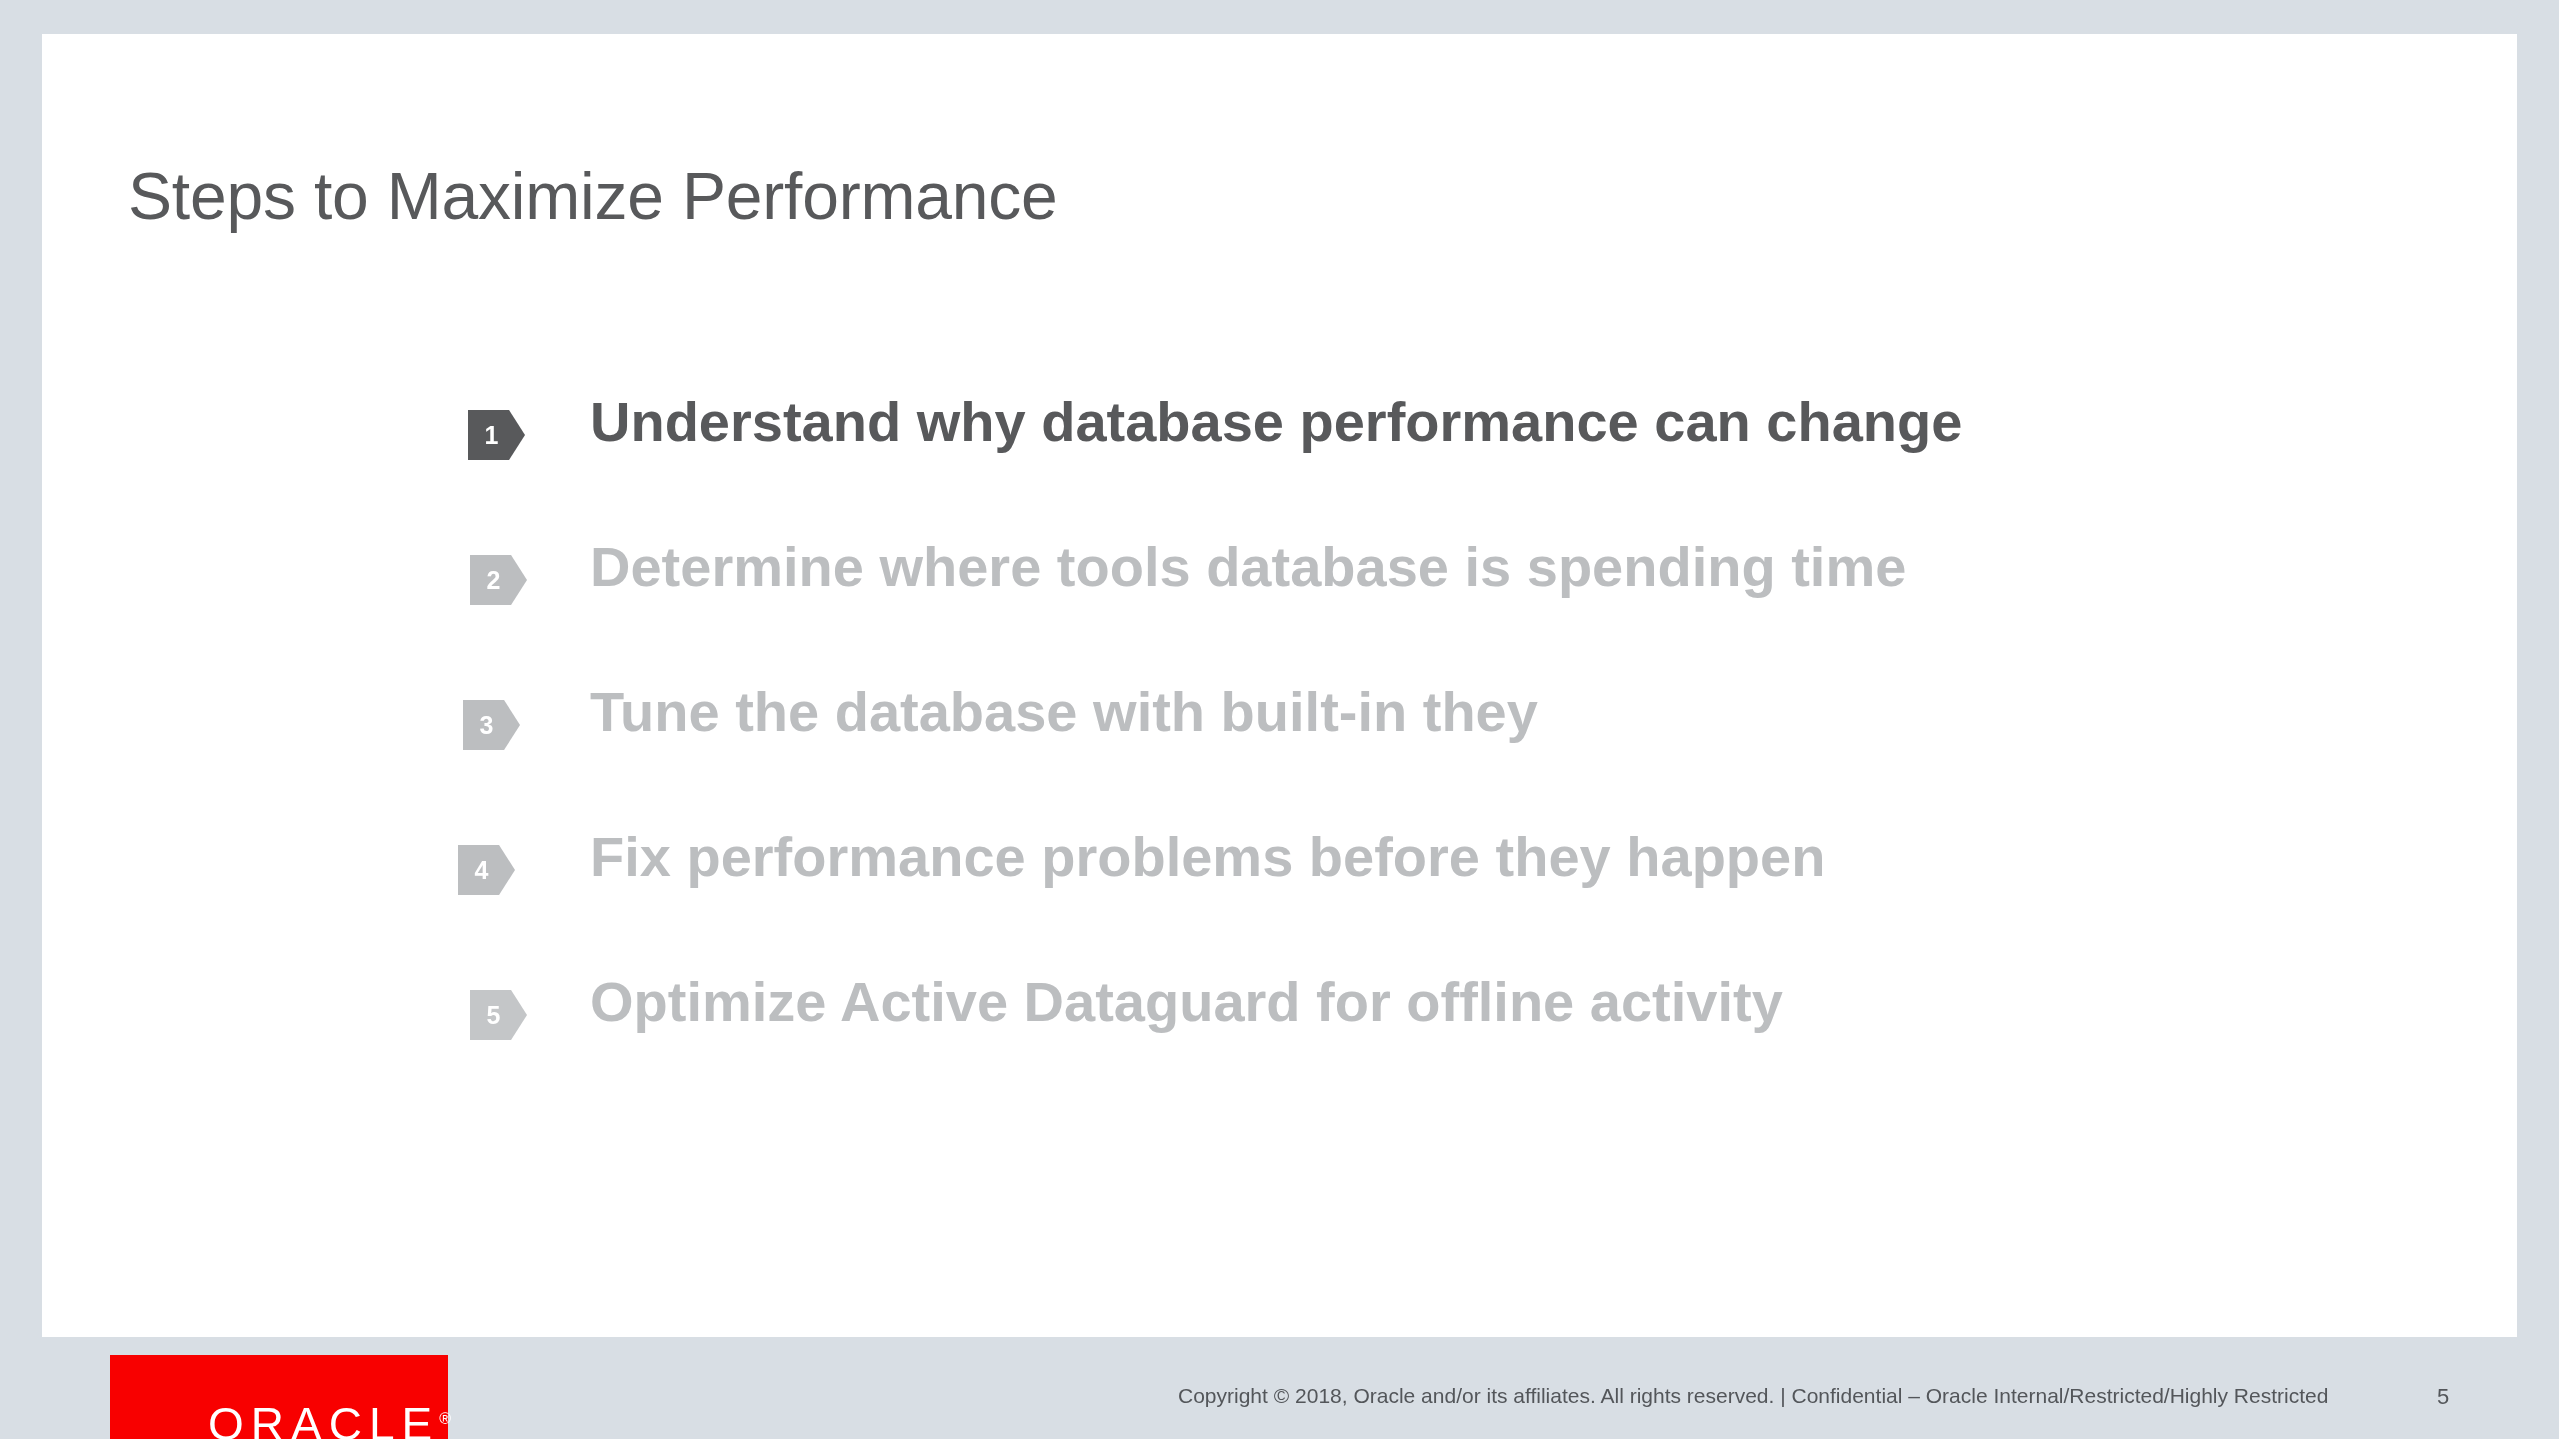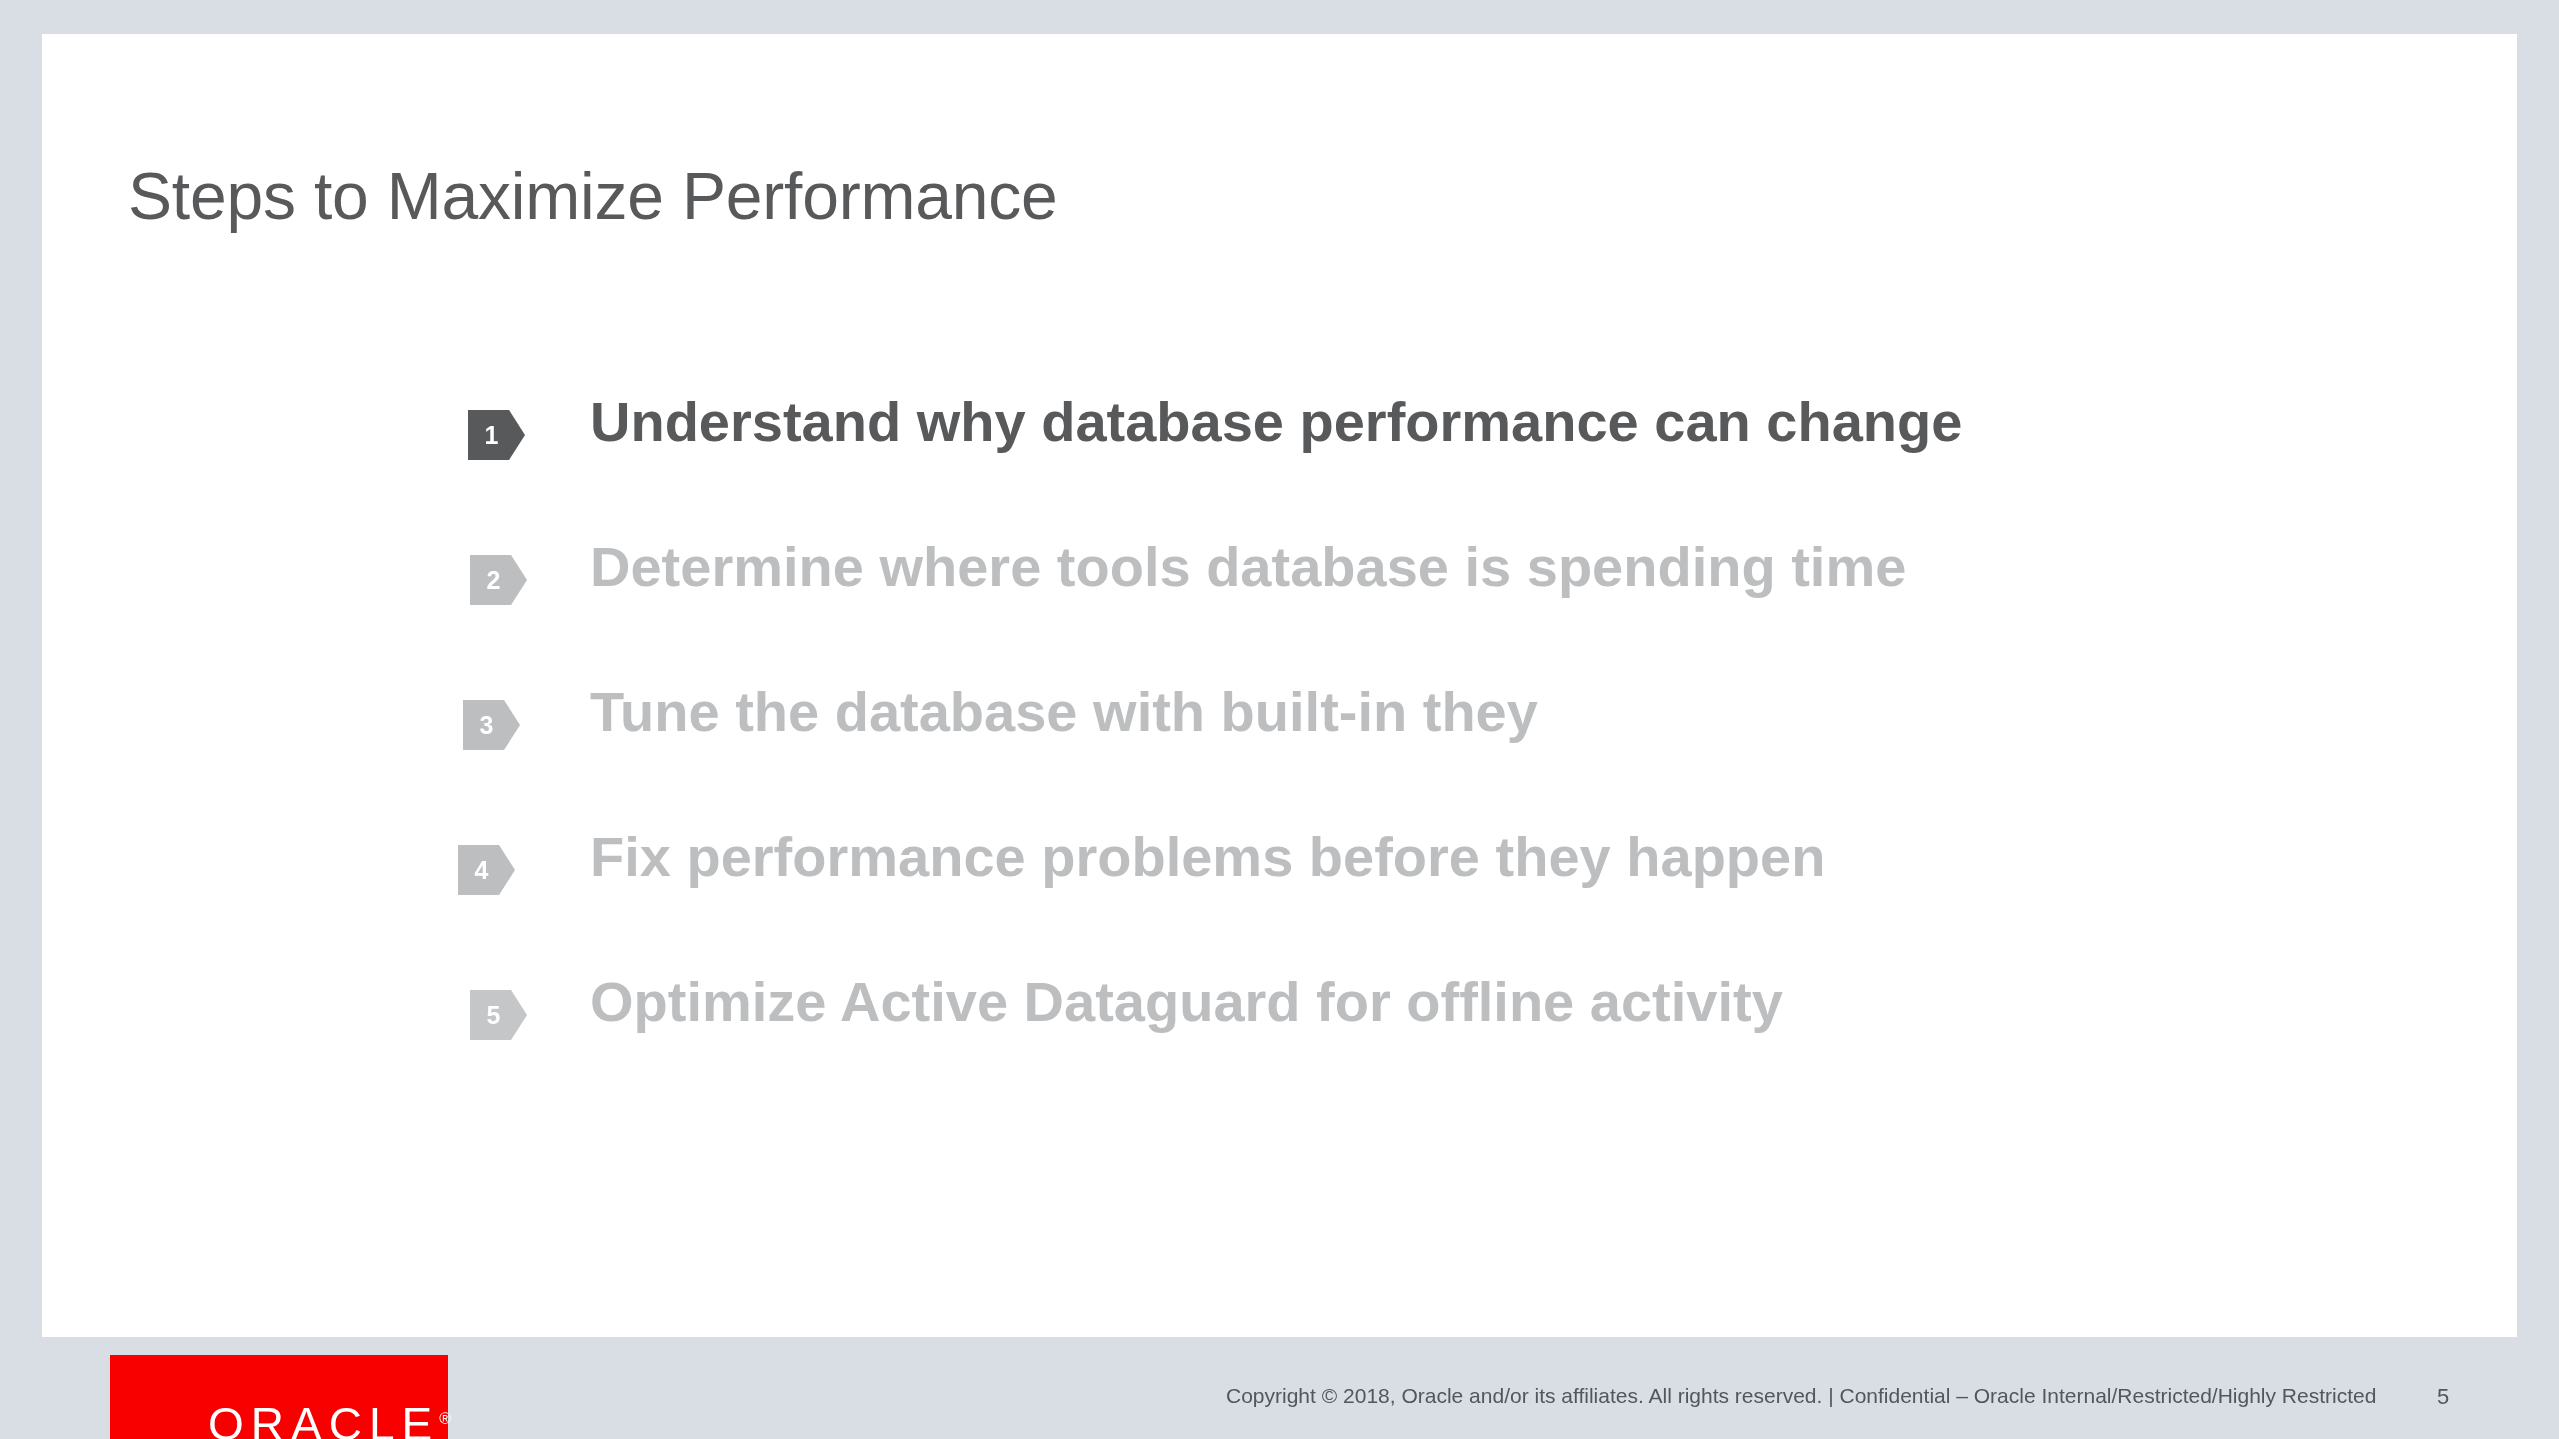--- a/index.html
+++ b/index.html
@@ -137,21 +137,20 @@
     letter-spacing: 0;
   }
 
   .footer-copyright {
     position: absolute;
     left: 1178px;
     top: 1384px;
     font-size: 21px;
     color: #53565a;
     white-space: nowrap;
-    margin-left: 48px;
   }
 
   .footer-pagenum {
     position: absolute;
     left: 2437px;
     top: 1384px;
     font-size: 22px;
     color: #53565a;
   }
 </style>

